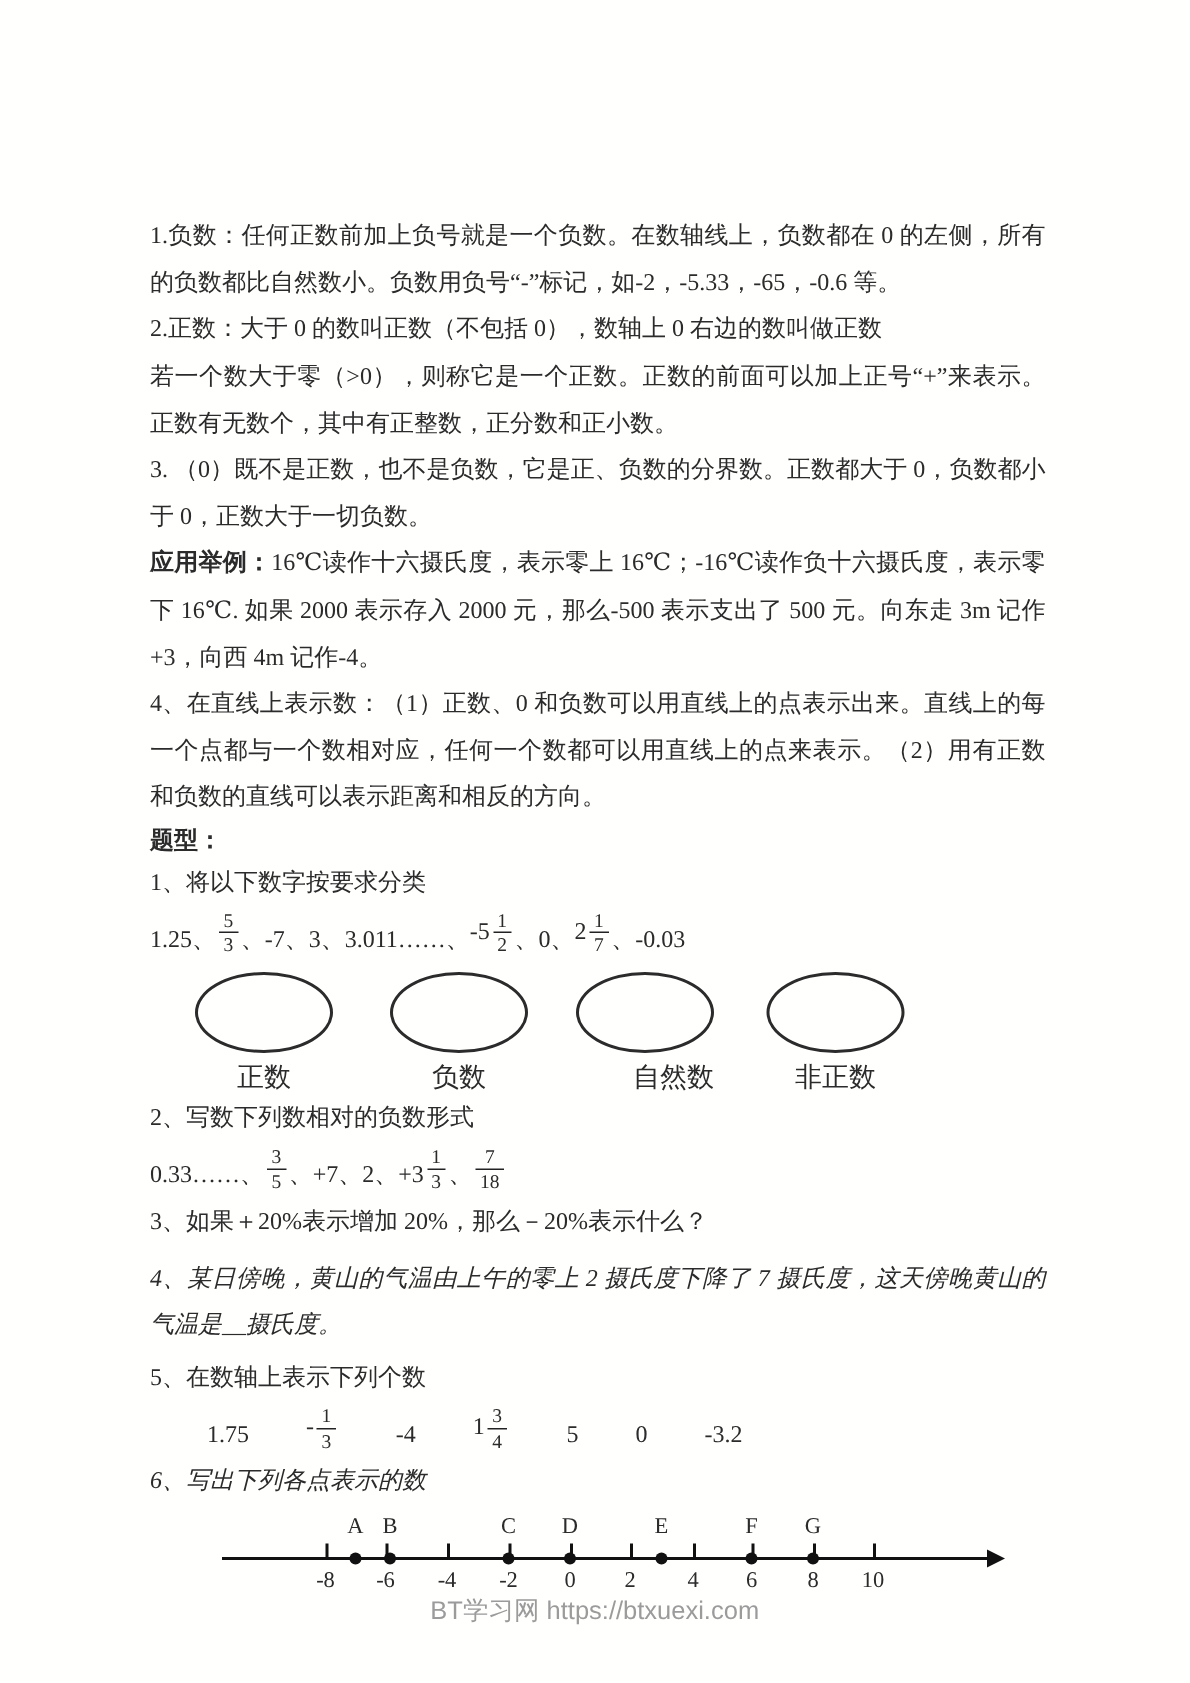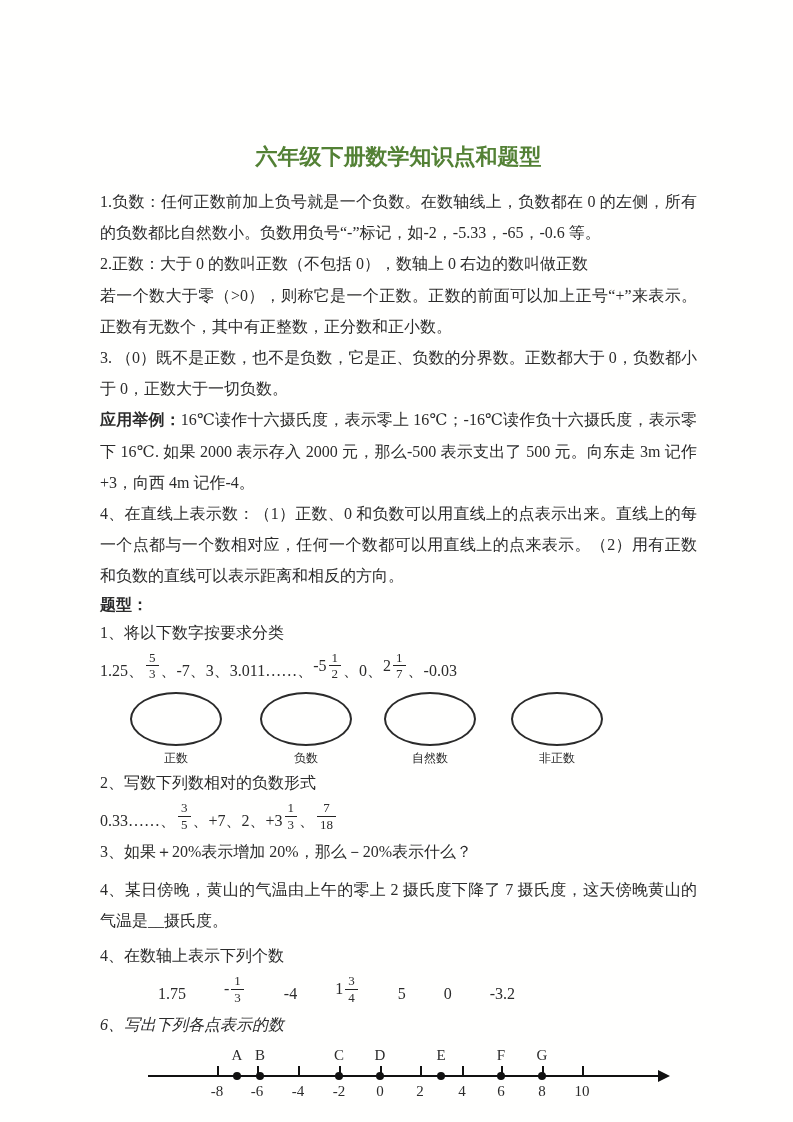--- a/index.html
+++ b/index.html
@@ -42,27 +42,27 @@
   .frac .den{padding:0 3px;display:block;}
   .mixed{display:inline-flex;align-items:center;}
   
   .ovals{display:flex;margin:10px 0 2px 30px;}
   .oval-wrap{text-align:center;}
   .oval{
     width:88px;height:50px;
     border:2px solid #2b2b2b;
     border-radius:50%;
   }
-  .oval-label{font-size:12px;margin-top:4px;}
+  .oval-label{font-size:18px;margin-top:4px;}
   .ow1{margin-left:0;}
   .ow2{margin-left:38px;}
-  .ow3{margin-left:32px;}
+  .ow3{margin-left:32px;text-align:right;}
   .ow4{margin-left:35px;}
   
-  .q5row{margin-left:58px;}
+  .q5row{margin-left:38px;}
   .q5row .item{margin-right:38px;display:inline-flex;align-items:center;}
   
   .numberline{position:relative;height:74px;margin-top:6px;}
   .nl-line{position:absolute;left:48px;top:30px;width:513px;height:2px;background:#111;}
   .nl-arrow{
     position:absolute;left:558px;top:25px;
     width:0;height:0;
     border-left:12px solid #111;
     border-top:6px solid transparent;
     border-bottom:6px solid transparent;
@@ -77,21 +77,20 @@
     color:#9b9b9b;font-size:17px;
     font-family:"Liberation Sans","DejaVu Sans",sans-serif;
   }
 </style>
 </head>
 <body>
 
 <div class="page">
   <div class="content">
 
-    <h1 class="doc-title">六年级下册数学知识点和题型</h1>
 
 
     <p class="body">1.负数：任何正数前加上负号就是一个负数。在数轴线上，负数都在 0 的左侧，所有的负数都比自然数小。负数用负号“-”标记，如-2，-5.33，-65，-0.6 等。</p>
     <p class="body">2.正数：大于 0 的数叫正数（不包括 0），数轴上 0 右边的数叫做正数</p>
     <p class="body">若一个数大于零（&gt;0），则称它是一个正数。正数的前面可以加上正号“+”来表示。正数有无数个，其中有正整数，正分数和正小数。</p>
     <p class="body">3. （0）既不是正数，也不是负数，它是正、负数的分界数。正数都大于 0，负数都小于 0，正数大于一切负数。</p>
     <p class="body"><b>应用举例：</b><span>16℃读作十六摄氏度，表示零上 16℃；-16℃读作负十六摄氏度，表示零下 16℃. 如果 2000 表示存入 2000 元，那么-500 表示支出了 500 元。向东走 3m 记作+3，向西 4m 记作-4。</span></p>
     <p class="body">4、在直线上表示数：（1）正数、0 和负数可以用直线上的点表示出来。直线上的每一个点都与一个数相对应，任何一个数都可以用直线上的点来表示。（2）用有正数和负数的直线可以表示距离和相反的方向。</p>
 
     <p class="qline"><b>题型：</b></p>
@@ -154,22 +153,22 @@
           <span class="den">3</span>
         </span>
       <span>、</span>
       <span class="frac">
           <span class="num">7</span>
           <span class="den">18</span>
         </span>
     </div>
 
     <p class="qline" style="margin-top:6px;font-family:Liberation Serif, serif;">3、如果＋20%表示增加 20%，那么－20%表示什么？</p>
-    <p class="body" style="margin-top:8px;">4、某日傍晚，黄山的气温由上午的零上 2 摄氏度下降了 7 摄氏度，这天傍晚黄山的气温是__摄氏度。</p>
-    <p class="qline" style="margin-top:6px;">4、在数轴上表示下列个数</p>
+    <p class="body" style="margin-top:8px;font-style:italic;">4、某日傍晚，黄山的气温由上午的零上 2 摄氏度下降了 7 摄氏度，这天傍晚黄山的气温是__摄氏度。</p>
+    <p class="qline" style="margin-top:6px;">5、在数轴上表示下列个数</p>
 
     <div class="numrow q5row">
       <span class="item">1.75</span>
       <span class="item mixed">
           <span>-</span>
           <span class="frac">
             <span class="num">1</span>
             <span class="den">3</span>
           </span>
         </span>
@@ -226,13 +225,14 @@
       <div class="nl-pointlabel" style="left:160px">B</div>
       <div class="nl-pointlabel" style="left:239px">C</div>
       <div class="nl-pointlabel" style="left:280px">D</div>
       <div class="nl-pointlabel" style="left:341px">E</div>
       <div class="nl-pointlabel" style="left:401px">F</div>
       <div class="nl-pointlabel" style="left:442px">G</div>
     </div>
 
   </div>
 
+  <div class="site-footer">BT学习网 https://btxuexi.com</div>
 </div>
 
 </body></html>

